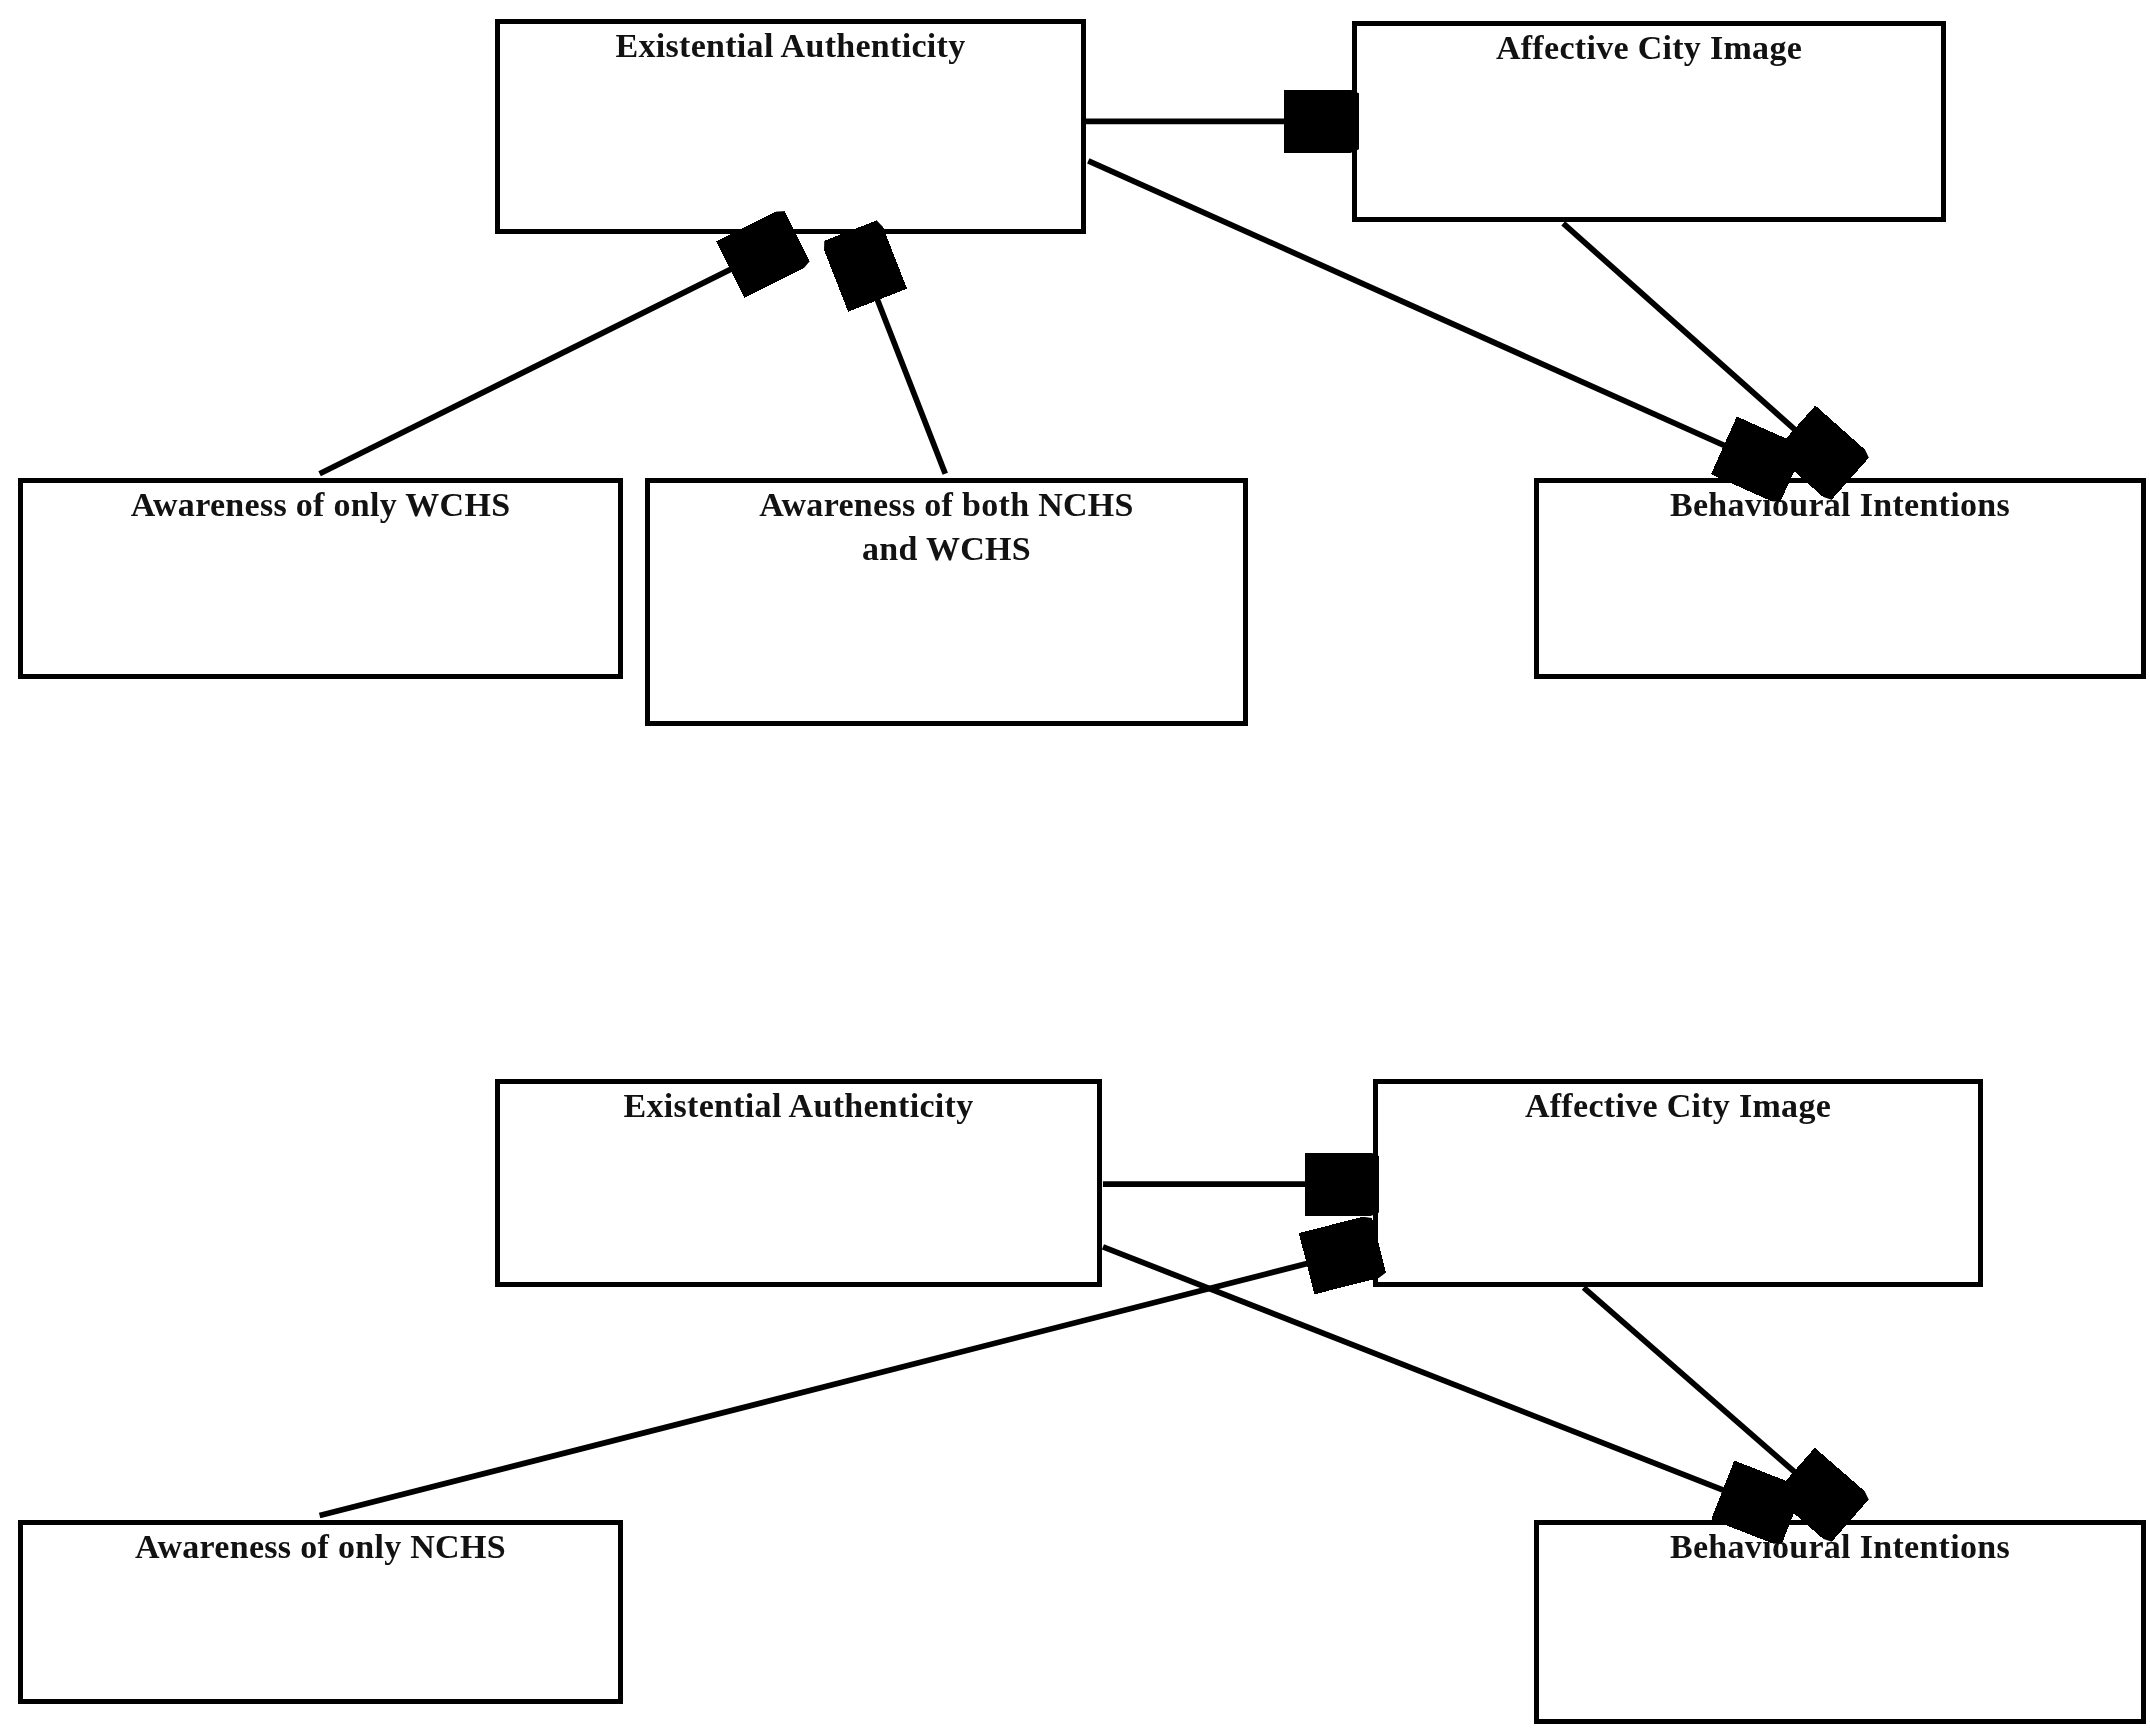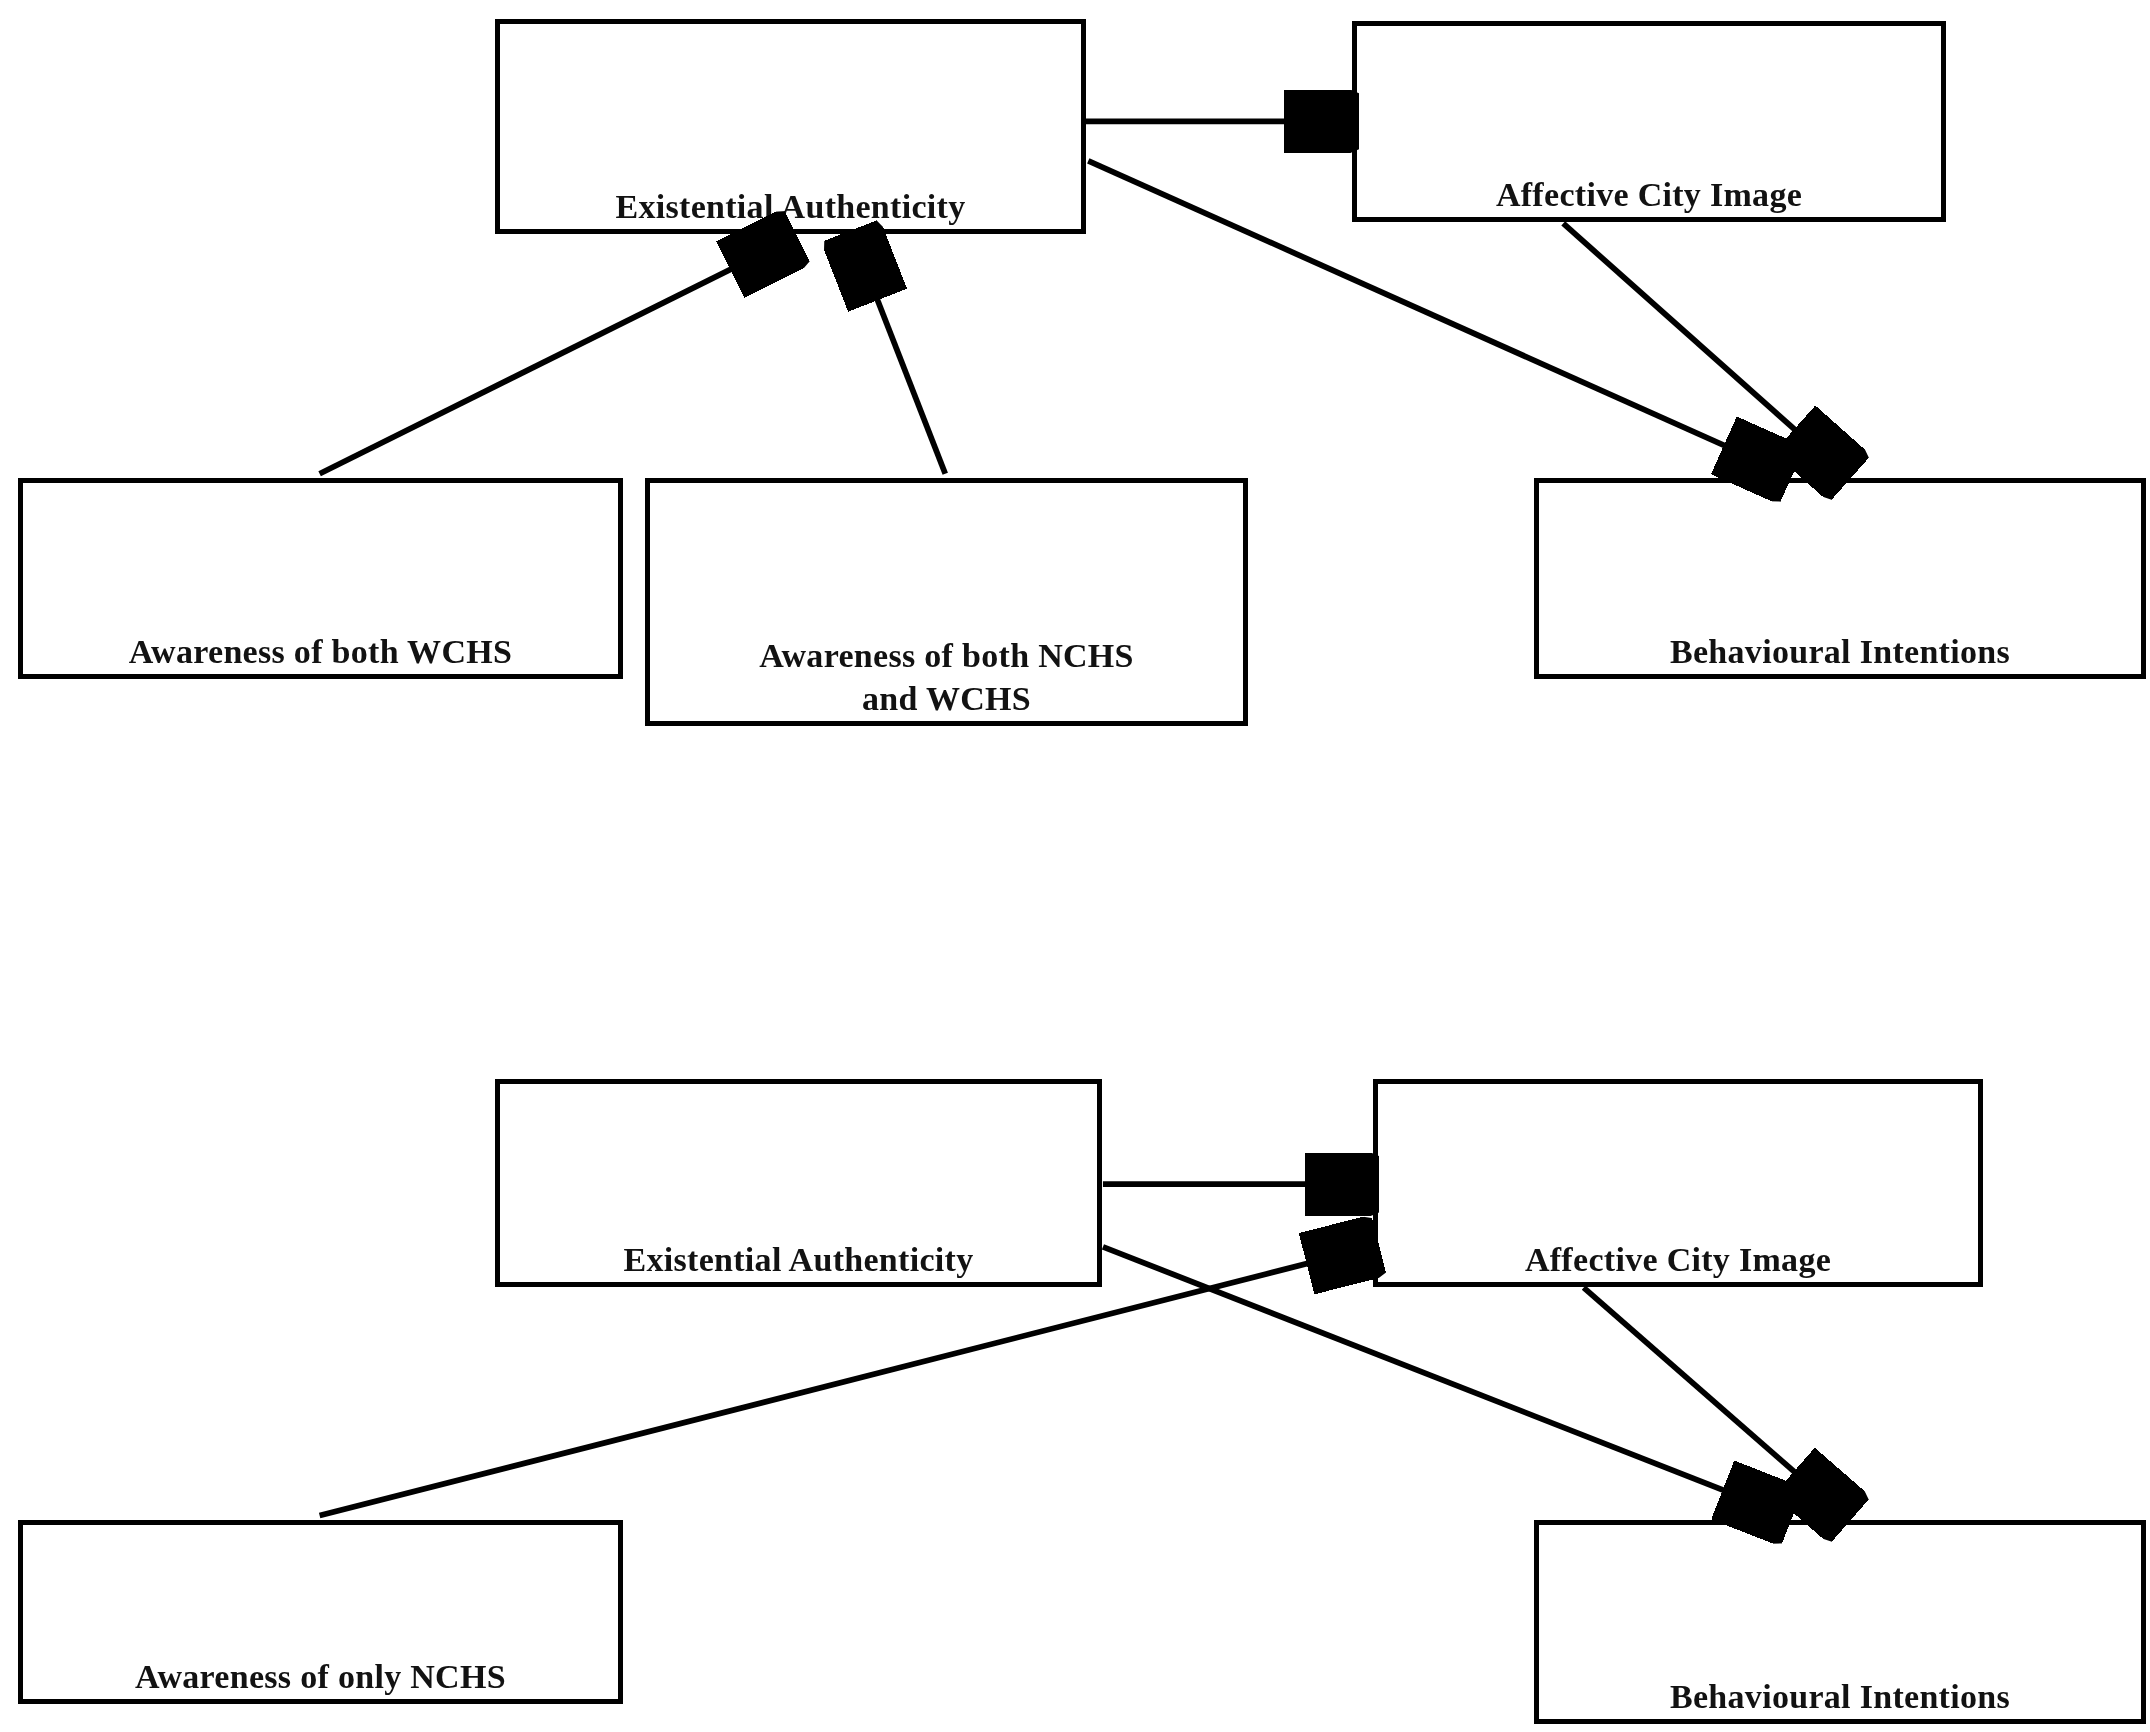--- a/index.html
+++ b/index.html
@@ -19,21 +19,21 @@
     inset: 0;
     width: 2151px;
     height: 1732px;
   }
   .node-box {
     position: absolute;
     box-sizing: border-box;
     border: 5.1px solid #000000;
     background: #ffffff;
     display: flex;
-    align-items: flex-end;
+    align-items: flex-start;
     justify-content: center;
     text-align: center;
     z-index: 5;
   }
   .node-label {
     font-weight: bold;
     font-size: 34px;
     line-height: 1.28;
     color: #121212;
     letter-spacing: 0.3px;
@@ -89,21 +89,21 @@
 
   <div class="node-box" style="left:495px; top:19px; width:591px; height:215px;">
     <span class="node-label">Existential Authenticity</span>
   </div>
 
   <div class="node-box" style="left:1352px; top:21px; width:594px; height:201px;">
     <span class="node-label">Affective City Image</span>
   </div>
 
   <div class="node-box" style="left:18px; top:478px; width:605px; height:201px;">
-    <span class="node-label">Awareness of both WCHS</span>
+    <span class="node-label">Awareness of only WCHS</span>
   </div>
 
   <div class="node-box" style="left:645px; top:478px; width:603px; height:248px;">
     <span class="node-label">Awareness of both NCHS
 and WCHS</span>
   </div>
 
   <div class="node-box" style="left:1534px; top:478px; width:612px; height:201px;">
     <span class="node-label">Behavioural Intentions</span>
   </div>

